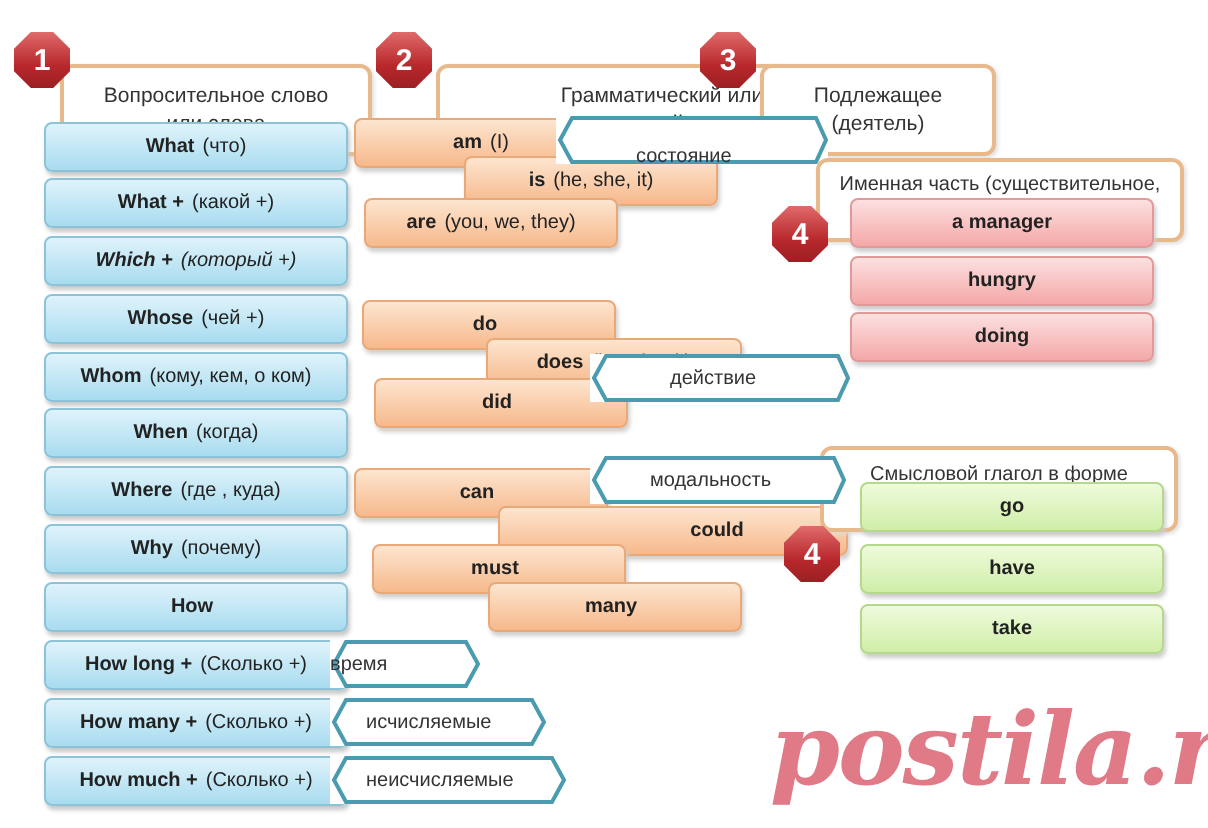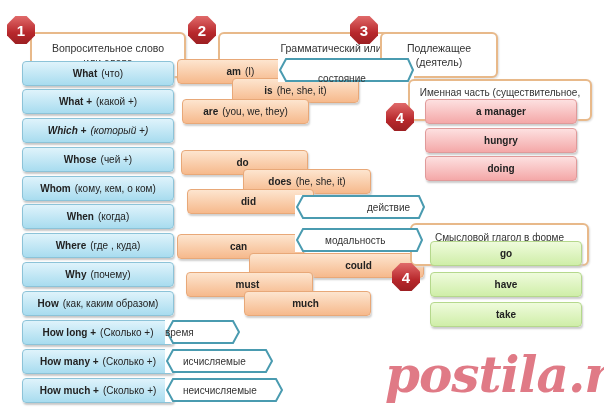--- a/index.html
+++ b/index.html
@@ -58,21 +58,20 @@
 <div class="blue" style="top:233px;">
     <b>Where</b>
     <span>(где , куда)</span>
   </div>
 <div class="blue" style="top:262px;">
     <b>Why</b>
     <span>(почему)</span>
   </div>
 <div class="blue" style="top:291px;">
     <b>How</b>
-    <span>(как, каким образом)</span>
   </div>
 <div class="blue" style="top:320px;">
     <b>How long +</b>
     <span>(Сколько +)</span>
   </div>
 <div class="blue" style="top:349px;">
     <b>How many +</b>
     <span>(Сколько +)</span>
   </div>
 <div class="blue" style="top:378px;">
@@ -107,41 +106,41 @@
 <div class="orange" style="left:177px;top:234px;width:125px;">
     <b>can</b>
   </div>
 <div class="orange" style="left:249px;top:253px;width:125px;padding-left:48px;">
     <b>could</b>
   </div>
 <div class="orange" style="left:186px;top:272px;width:125px;">
     <b>must</b>
   </div>
 <div class="orange" style="left:244px;top:291px;width:125px;">
-    <b>much</b>
+    <b>many</b>
   </div>
 
 <div class="tag" style="left:278px;top:58px;width:136px;">
   <svg width="136" height="24">
       <polygon points="8,1 130,1 135,12 130,23 8,23 2,12" fill="#fff" stroke="#4a9bb0" stroke-width="2"></polygon>
     </svg>
   <span style="margin-left:40px;margin-top:16px;">состояние</span>
 </div>
 
 <div class="hdr" style="left:408px;top:55px;width:180px;height:38px;white-space:pre-line;font-size:10px;">Именная часть (существительное,
 прилагательное, причастие)</div>
 <div class="oct" style="left:386px;top:103px;">4</div>
 <div class="pink" style="top:99px;">a manager</div>
 <div class="pink" style="top:128px;">hungry</div>
 <div class="pink" style="top:156px;">doing</div>
 
 <div class="hdr" style="left:410px;top:199px;width:175px;height:39px;white-space:pre-line;font-size:10px;"><span><span>Смысловой глагол в форме
 инфинитива без </span><b><i>to</i></b></span></div>
 
-<div class="tag" style="left:295px;top:195px;width:130px;padding-left:32px;">
+<div class="tag" style="left:295px;top:177px;width:130px;">
   <svg width="130" height="24">
       <polygon points="8,1 124,1 129,12 124,23 8,23 2,12" fill="#fff" stroke="#4a9bb0" stroke-width="2"></polygon>
     </svg>
   <span style="margin-left:40px;">действие</span>
 </div>
 
 <div class="tag" style="left:295px;top:228px;width:128px;">
   <svg width="128" height="24">
       <polygon points="8,1 122,1 127,12 122,23 8,23 2,12" fill="#fff" stroke="#4a9bb0" stroke-width="2"></polygon>
     </svg>

